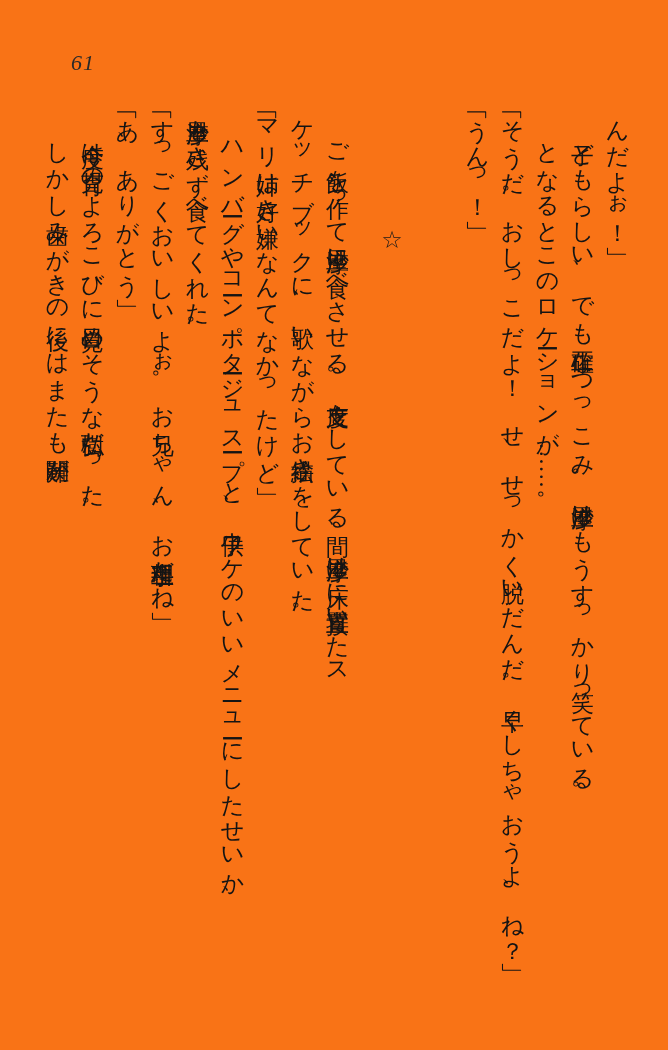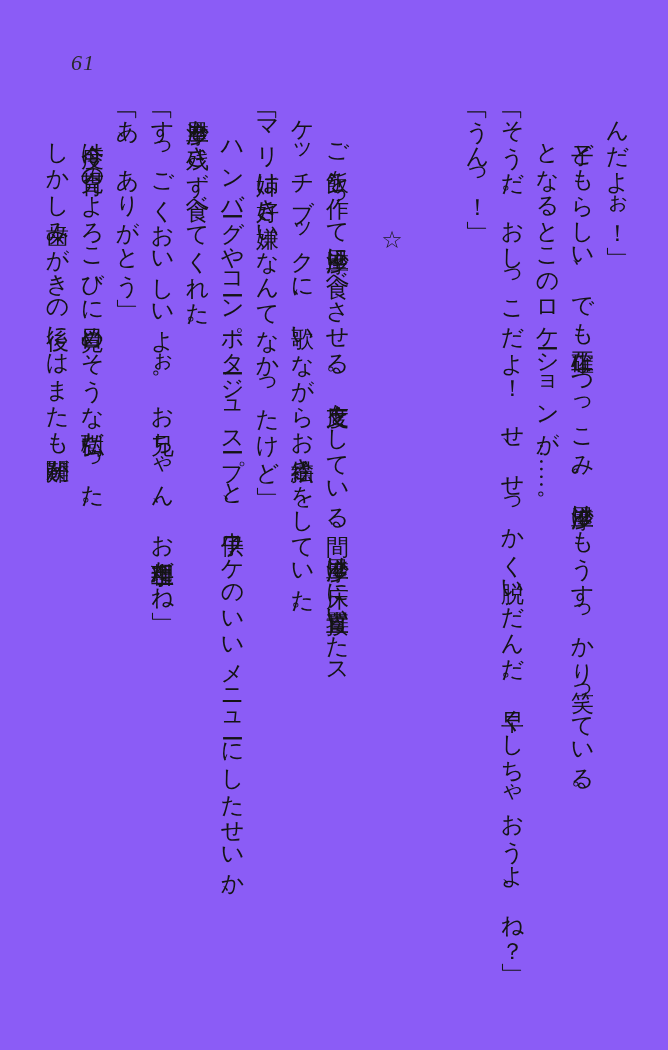--- a/index.html
+++ b/index.html
@@ -7,21 +7,21 @@
     padding: 0;
     width: 668px;
     height: 1050px;
     background: #fbfbfb;
     font-family: "Liberation Serif", "DejaVu Serif", serif;
   }
   .page {
     position: relative;
     width: 668px;
     height: 1050px;
-    background: #8b5cf6;
+    background: #f97316;
     overflow: hidden;
   }
   .page-number {
     position: absolute;
     top: 50px;
     left: 71px;
     font-size: 22px;
     font-style: italic;
     color: #2a2a2a;
     letter-spacing: 1px;

